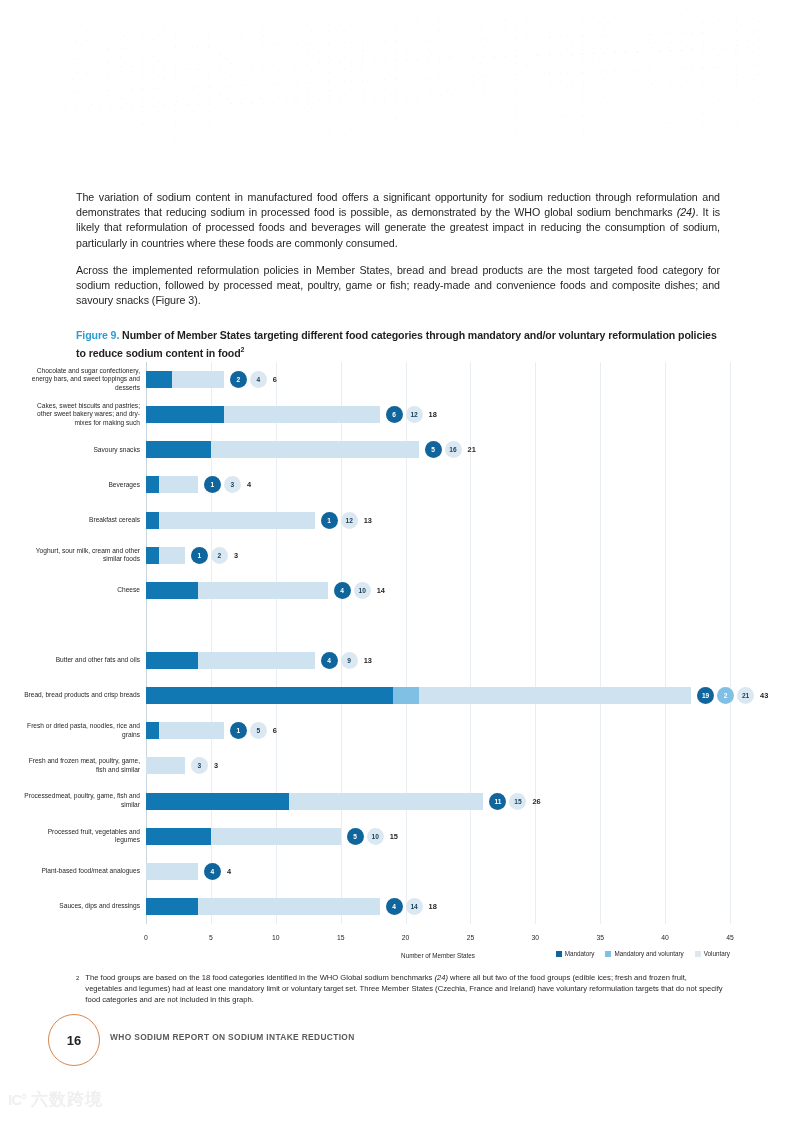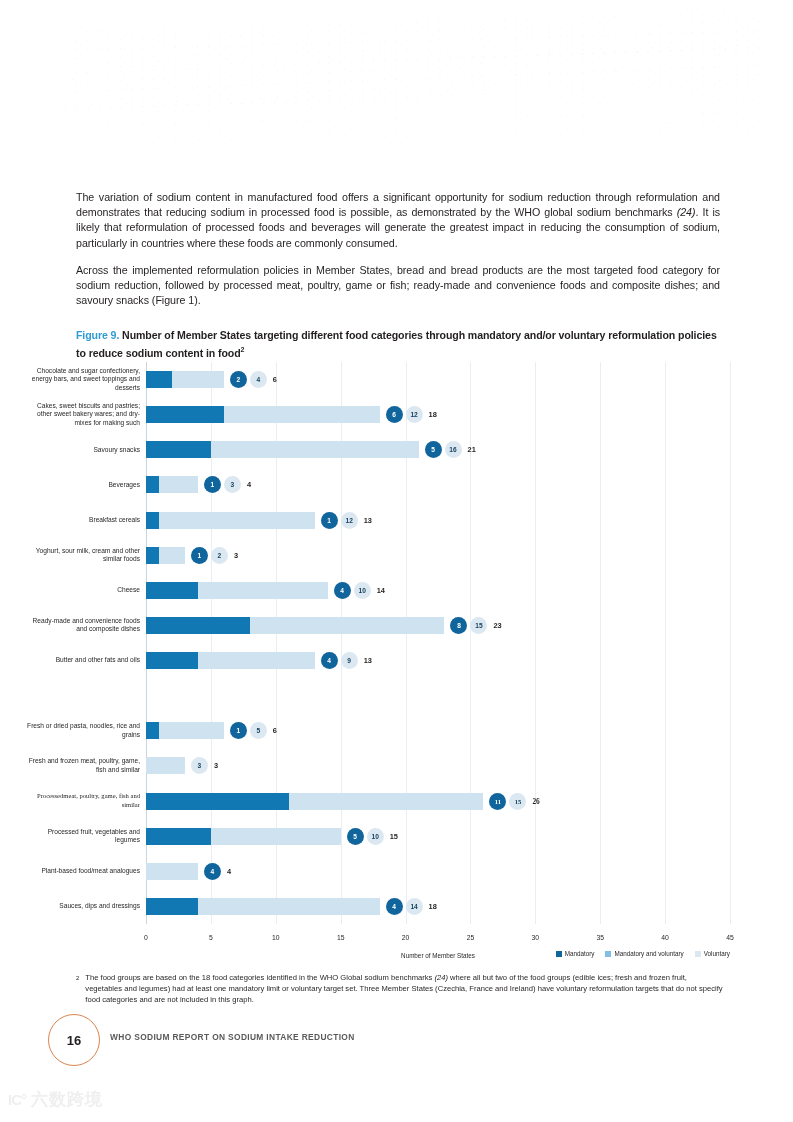--- a/index.html
+++ b/index.html
@@ -159,21 +159,21 @@
 <div id="page">
 
   <div class="topdeco">
     <div class="band b1"></div>
     <div class="band b2"></div>
     <div class="band b3"></div>
   </div>
 
   <div class="body-wrap">
     <p class="body">The variation of sodium content in manufactured food offers a significant opportunity for sodium reduction through reformulation and demonstrates that reducing sodium in processed food is possible, as demonstrated by the WHO global sodium benchmarks <span class="ital">(24)</span>. It is likely that reformulation of processed foods and beverages will generate the greatest impact in reducing the consumption of sodium, particularly in countries where these foods are commonly consumed.</p>
-    <p class="body">Across the implemented reformulation policies in Member States, bread and bread products are the most targeted food category for sodium reduction, followed by processed meat, poultry, game or fish; ready-made and convenience foods and composite dishes; and savoury snacks (Figure 1).</p>
+    <p class="body">Across the implemented reformulation policies in Member States, bread and bread products are the most targeted food category for sodium reduction, followed by processed meat, poultry, game or fish; ready-made and convenience foods and composite dishes; and savoury snacks (Figure 3).</p>
   </div>
 
   <div class="fig-caption">
     <span class="fignum">Figure 9.</span>
     <span>Number of Member States targeting different food categories through mandatory and/or voluntary reformulation policies to reduce sodium content in food</span><sup>2</sup>
   </div>
 
   <div id="chart">
     <div class="plot">
         <div class="axisline" style="left: 0px;"></div>
@@ -263,44 +263,46 @@
           <div class="bar" style="top: 9.0625px;">
             <div class="seg mandatory" style="width: 51.9111px;"></div>
             <div class="seg voluntary" style="width: 129.778px;"></div>
           </div>
           <div class="badges" style="left: 187.689px; top: 9.0625px;">
             <div class="badge mandatory">4</div>
             <div class="badge voluntary">10</div>
             <div class="total">14</div>
           </div>
         </div>
-        <div class="row" style="top: 245.875px; height: 35.125px;">
-          <div class="ylabel">Ready-made and convenience foods and composite dishes</div>
-          <div class="bar" style="top: 9.0625px;">
-            <div class="seg mandatory" style="width: 103.822px;"></div>
-            <div class="seg voluntary" style="width: 194.667px;"></div>
-          </div>
-          <div class="badges" style="left: 304.489px; top: 9.0625px;">
-            <div class="badge mandatory">8</div>
-            <div class="badge voluntary">15</div>
-            <div class="total">23</div>
-          </div>
-        </div>
         <div class="row" style="top: 281px; height: 35.125px;">
           <div class="ylabel">Butter and other fats and oils</div>
           <div class="bar" style="top: 9.0625px;">
             <div class="seg mandatory" style="width: 51.9111px;"></div>
             <div class="seg voluntary" style="width: 116.8px;"></div>
           </div>
           <div class="badges" style="left: 174.711px; top: 9.0625px;">
             <div class="badge mandatory">4</div>
             <div class="badge voluntary">9</div>
             <div class="total">13</div>
           </div>
         </div>
+        <div class="row" style="top: 316.125px; height: 35.125px;">
+          <div class="ylabel">Bread, bread products and crisp breads</div>
+          <div class="bar" style="top: 9.0625px;">
+            <div class="seg mandatory" style="width: 246.578px;"></div>
+            <div class="seg both" style="width: 25.9556px;"></div>
+            <div class="seg voluntary" style="width: 272.533px;"></div>
+          </div>
+          <div class="badges" style="left: 551.067px; top: 9.0625px;">
+            <div class="badge mandatory">19</div>
+            <div class="badge both">2</div>
+            <div class="badge voluntary">21</div>
+            <div class="total">43</div>
+          </div>
+        </div>
         <div class="row" style="top: 351.25px; height: 35.125px;">
           <div class="ylabel">Fresh or dried pasta, noodles, rice and grains</div>
           <div class="bar" style="top: 9.0625px;">
             <div class="seg mandatory" style="width: 12.9778px;"></div>
             <div class="seg voluntary" style="width: 64.8889px;"></div>
           </div>
           <div class="badges" style="left: 83.8667px; top: 9.0625px;">
             <div class="badge mandatory">1</div>
             <div class="badge voluntary">5</div>
             <div class="total">6</div>
@@ -309,21 +311,21 @@
         <div class="row" style="top: 386.375px; height: 35.125px;">
           <div class="ylabel">Fresh and frozen meat, poultry, game, fish and similar</div>
           <div class="bar" style="top: 9.0625px;">
             <div class="seg voluntary" style="width: 38.9333px;"></div>
           </div>
           <div class="badges" style="left: 44.9333px; top: 9.0625px;">
             <div class="badge voluntary">3</div>
             <div class="total">3</div>
           </div>
         </div>
-        <div class="row" style="top: 421.5px; height: 35.125px; font-family: Liberation Serif, serif;">
+        <div class="row" style="top: 421.5px; height: 35.125px;">
           <div class="ylabel">Processedmeat, poultry, game, fish and similar</div>
           <div class="bar" style="top: 9.0625px;">
             <div class="seg mandatory" style="width: 142.756px;"></div>
             <div class="seg voluntary" style="width: 194.667px;"></div>
           </div>
           <div class="badges" style="left: 343.422px; top: 9.0625px;">
             <div class="badge mandatory">11</div>
             <div class="badge voluntary">15</div>
             <div class="total">26</div>
           </div>

